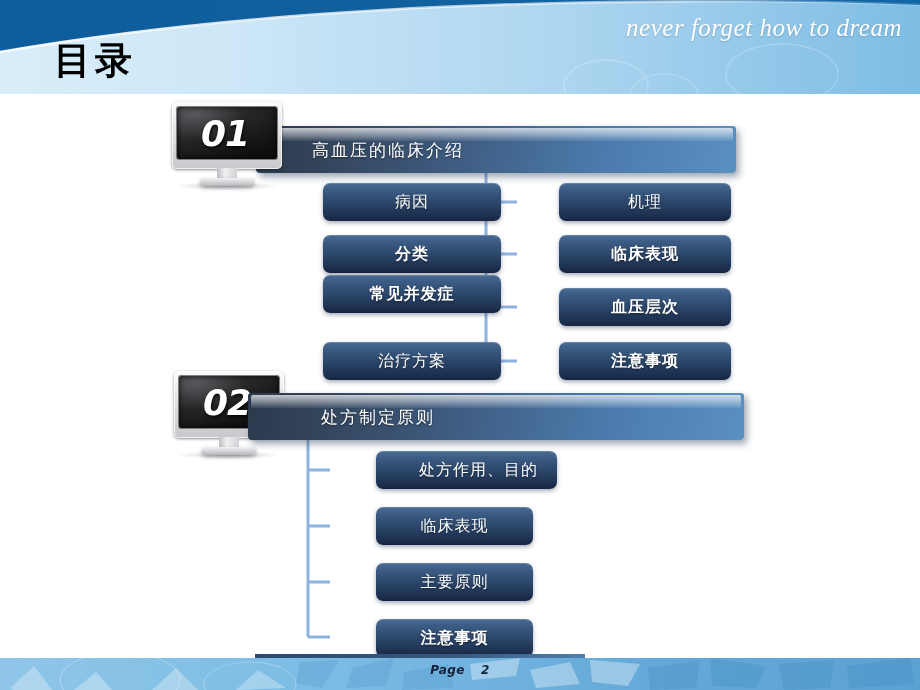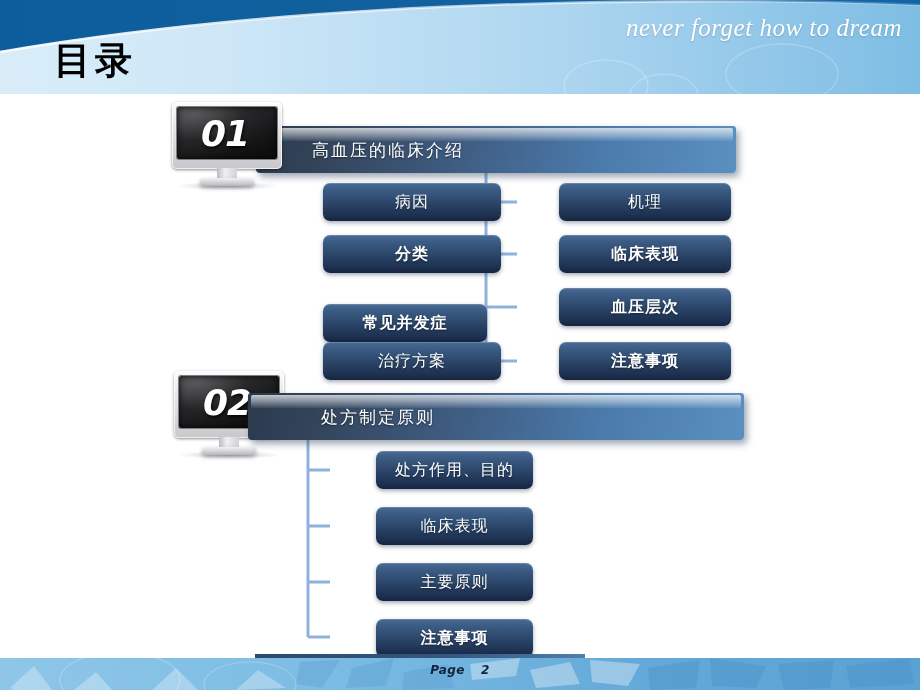--- a/index.html
+++ b/index.html
@@ -294,21 +294,21 @@
     <div class="neck"></div>
     <div class="base"></div>
   </div>
 
   <div class="node" style="left:277px; top:183px; width:178px;">
     <span>病因</span>
   </div>
   <div class="node bold" style="left:277px; top:235px; width:178px;">
     <span>分类</span>
   </div>
-  <div class="node bold" style="left:277px; top:304px; width:164px;">
+  <div class="node bold" style="left:277px; top:275px; width:178px;">
     <span>常见并发症</span>
   </div>
   <div class="node" style="left:277px; top:342px; width:178px;">
     <span>治疗方案</span>
   </div>
 
   <div class="node" style="left:513px; top:183px; width:172px;">
     <span>机理</span>
   </div>
   <div class="node bold" style="left:513px; top:235px; width:172px;">
@@ -329,21 +329,21 @@
     </div>
     <div class="neck"></div>
     <div class="base"></div>
   </div>
 
   <div class="banner" style="left:248px; top:393px; width:496px;">
     <div class="gloss"></div>
     <div class="label" style="left:73px;">处方制定原则</div>
   </div>
 
-  <div class="node" style="left:330px; top:451px; width:157px;">
+  <div class="node" style="left:330px; top:451px; width:157px;padding-left:24px;">
     <span>处方作用、目的</span>
   </div>
   <div class="node" style="left:330px; top:507px; width:157px;">
     <span>临床表现</span>
   </div>
   <div class="node" style="left:330px; top:563px; width:157px;">
     <span>主要原则</span>
   </div>
   <div class="node bold" style="left:330px; top:619px; width:157px;">
     <span>注意事项</span>

